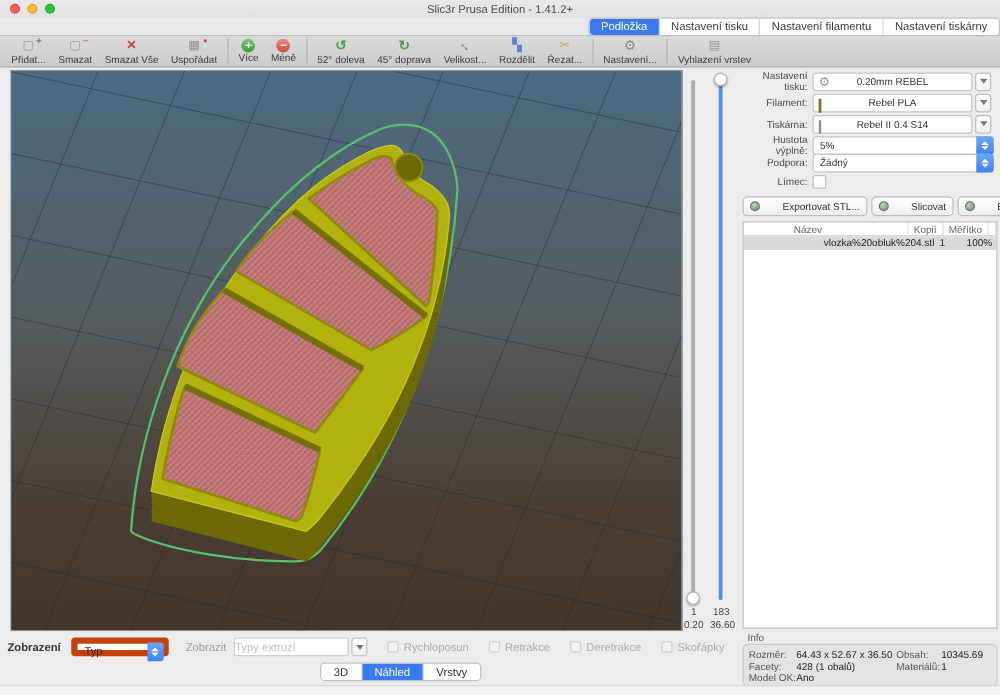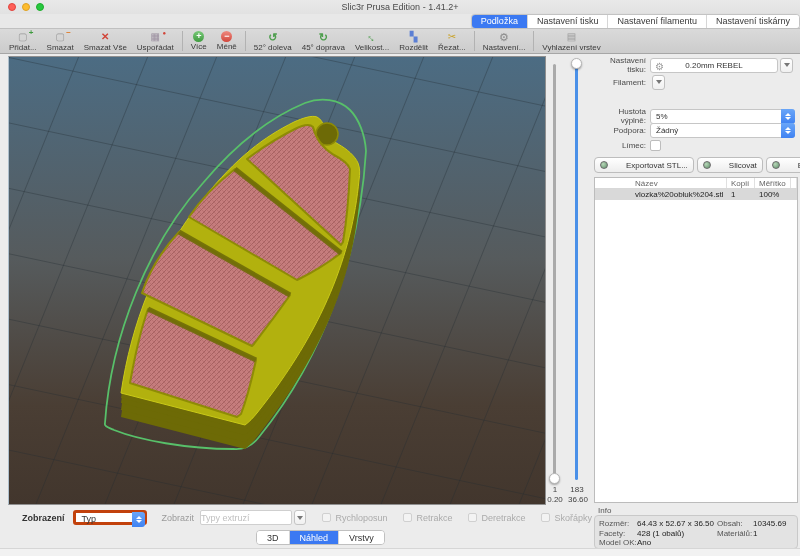--- a/index.html
+++ b/index.html
@@ -75,32 +75,32 @@
   .swatch { width:14px; height:9px; background:#9d9424; border:1px solid #7d7618; }
   .printer-ic { width:12px; height:8px; background:linear-gradient(#d2d2d2,#a8a8a8); border:1px solid #8f8f8f; border-radius:2px; margin-top:1px; }
   .gearsm { color:#9a9a9a; font-size:10px; line-height:11px; }
   .exports { position:absolute; left:2px; top:101px; display:flex; gap:3px; }
   .ebtn { height:16px; background:linear-gradient(#ffffff,#ededed); border:1px solid #bdbdbd; border-radius:4px; font-size:8px; color:#333; display:flex; align-items:center; padding:0 5px; gap:18px; white-space:nowrap; }
   .ebtn .eic { width:8px; height:8px; border-radius:50%; background:radial-gradient(circle at 35% 35%, #b9d8b9, #5e8f6a); border:0.5px solid #6b6b6b; }
   .table { position:absolute; left:2px; top:121px; width:204px; height:326px; background:#fff; border:1px solid #bcbcbc; }
   .thead { display:flex; height:11px; line-height:11px; border-bottom:1px solid #d8d8d8; color:#666; }
   .thead > div { padding-left:4px; border-right:1px solid #e0e0e0; }
   .th-name { width:96px;margin-left:36px; } .th-cop { width:28px; } .th-scale { width:36px; }
-  .trow { display:flex; height:11px; line-height:11px; background:#d9d9d9; color:#222; }
+  .trow { display:flex; height:11px; line-height:11px; background:#d9d9d9; color:#222;padding-left:24px; }
   .trow > div { padding-left:4px; }
   .info-title { position:absolute; left:6px; top:450px; color:#555; }
   .infobox { position:absolute; left:2px; top:459px; width:204px; height:34px; background:#e3e3e3; border:1px solid #c9c9c9; border-radius:4px; padding:3px 0 0 4px; }
   .inforow { display:flex; height:9.5px; line-height:9.5px; }
   .ilabel { color:#555; } .ival { color:#222; }
   .il1 { width:38px; } .iv1 { width:80px; } .il2 { width:36px; } .iv2 { width:40px; }
 
   
   .bottombar { position:absolute; left:0; top:505px; width:592px; height:25px; background:#ececec; display:flex; align-items:center; font-size:9px; }
-  .bb-strong { font-weight:bold; color:#333; margin-left:22px;text-align:center; }
-  .bb-select { position:relative; width:78px; height:15px; margin-left:8px; background:#fff; border:3px solid #c2410c; border-radius:3px; line-height:13px; padding-left:6px; color:#333; }
+  .bb-strong { font-weight:bold; color:#333; margin-left:6px;text-align:center; }
+  .bb-select { position:relative; width:78px; height:15px; margin-left:8px; background:#fff; border:5px solid #c2410c; border-radius:3px; line-height:13px; padding-left:6px; color:#333; }
   .bb-select .stepper { position:absolute; right:-1px; top:-1px; width:13px; height:15px; border-radius:0 3px 3px 0; background:linear-gradient(#6aa6f8,#3f82f2); display:flex; flex-direction:column; align-items:center; justify-content:center; gap:1px; }
   .bb-dim { color:#9a9a9a; margin-left:14px; }
   .bb-input { width:92px; height:15px; margin-left:6px; background:#fff; border:1px solid #cfcfcf; border-radius:2px; font-size:9px; color:#333; padding-left:0; font-family:"Liberation Sans",sans-serif; }
   .bb-input::placeholder { color:#c0c0c0; }
   .bb-vbtn { width:13px; height:15px; margin-left:2px; background:linear-gradient(#fff,#f0f0f0); border:1px solid #c5c5c5; border-radius:3px; display:flex; align-items:center; justify-content:center; }
   .bb-chk { display:flex; align-items:center; gap:4px; margin-left:16px; color:#ababab; }
   .bb-chk .cbx { background:#f3f3f3; border-color:#d0d0d0; }
 
   
   .viewmodes { position:absolute; left:256px; top:530px; height:15px; display:flex; border:1px solid #c0c0c0; border-radius:4px; overflow:hidden; background:#fff; }
@@ -266,25 +266,39 @@
       <span class="c-icon gearsm">⚙</span>
       <span>0.20mm REBEL</span>
     </div>
     <div class="vbtn">
         <div class="tri-dn-g"></div>
       </div>
   </div>
 
   <div class="prow" style="top:18px">
     <div class="plabel">Filament:</div>
+    <div class="combo">
+      <span class="c-icon"><span class="swatch"></span></span>
+      <span>Rebel PLA</span>
+    </div>
     <div class="vbtn">
         <div class="tri-dn-g"></div>
       </div>
   </div>
 
+  <div class="prow" style="top:35px">
+    <div class="plabel">Tiskárna:</div>
+    <div class="combo">
+      <span class="c-icon"><span class="printer-ic"></span></span>
+      <span>Rebel II 0.4 S14</span>
+    </div>
+    <div class="vbtn">
+        <div class="tri-dn-g"></div>
+      </div>
+  </div>
 
   <div class="prow" style="top:52px">
     <div class="plabel">Hustota výplně:</div>
     <div class="popup">
       <span>5%</span>
       <div class="stepper">
           <div class="tri-up-w"></div>
           <div class="tri-dn-w"></div>
         </div>
     </div>

